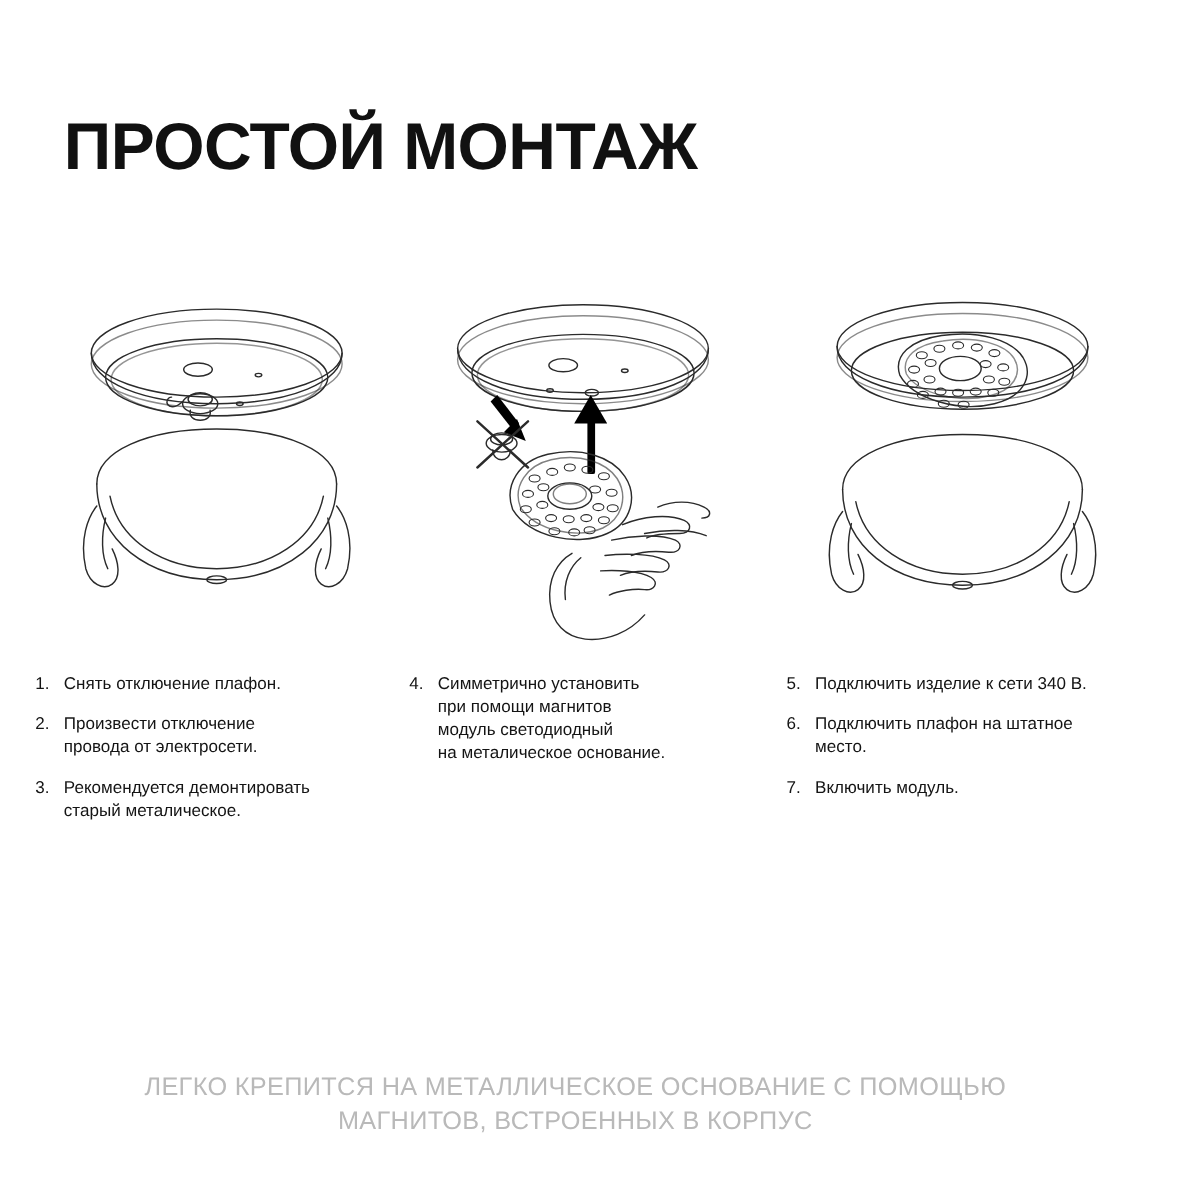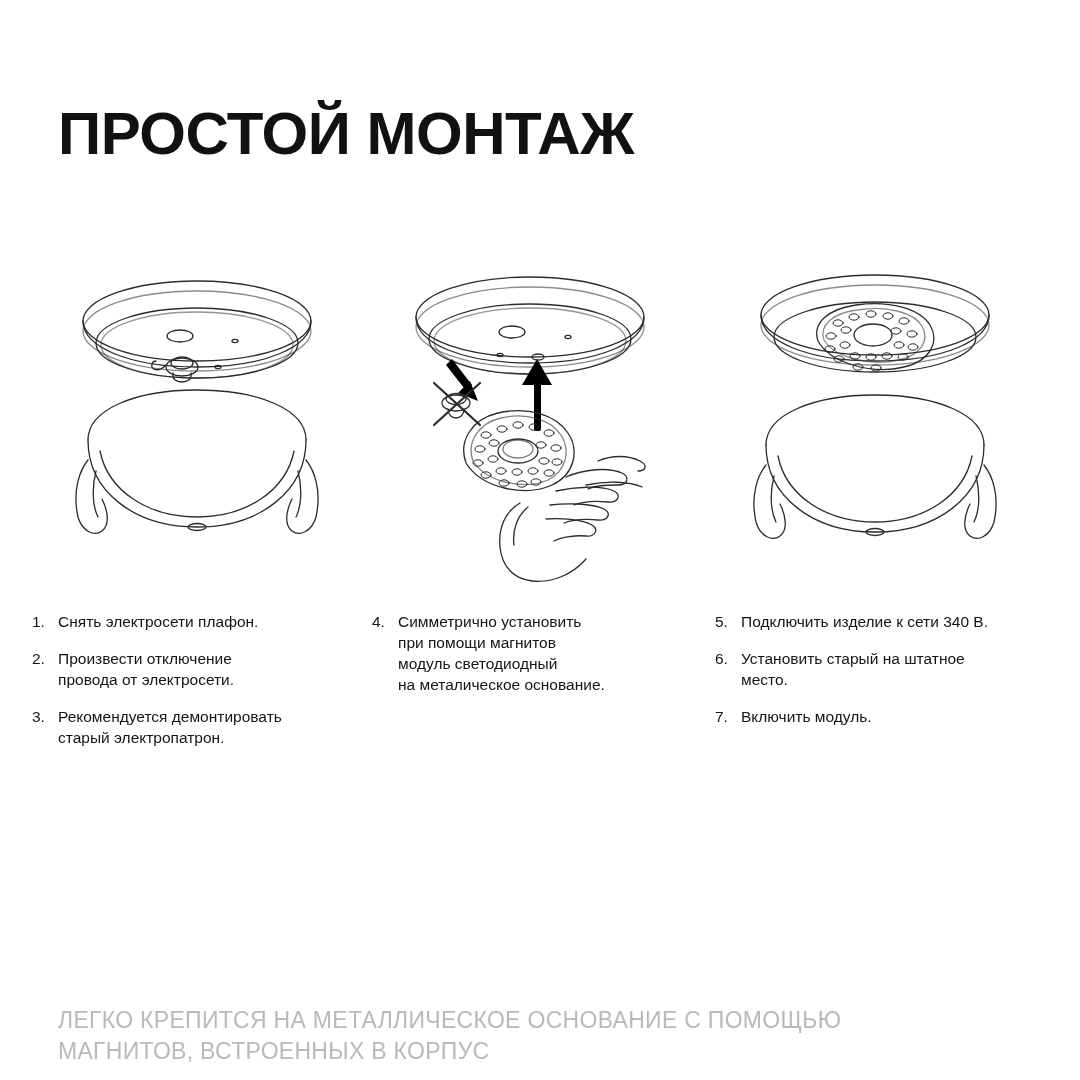--- a/index.html
+++ b/index.html
@@ -79,28 +79,29 @@
     padding-right: 4px;
   }
   .step .txt {
     flex: 1 1 auto;
     white-space: pre-line;
   }
 
   .footer {
     position: absolute;
     left: 58px;
-    top: 1005px;
+    top: 972px;
     width: 930px;
     font-size: 23px;
     line-height: 1.35;
     letter-spacing: 0.3px;
     color: #b9b9b9;
     text-transform: uppercase;
     white-space: pre-line;
+    text-align: center;
   }
   svg { display: block; }
 </style>
 </head>
 <body>
 
 <div class="page">
 
   <h1 class="title">ПРОСТОЙ МОНТАЖ</h1>
 
@@ -255,52 +256,52 @@
         </g>
       </svg>
     </div>
   </div>
 
   <div class="steps">
 
     <div class="col c1">
       <div class="step">
         <span class="num">1.</span>
-        <span class="txt">Снять электросети плафон.</span>
+        <span class="txt">Снять отключение плафон.</span>
       </div>
       <div class="step">
         <span class="num">2.</span>
         <span class="txt">Произвести отключение
 провода от электросети.</span>
       </div>
       <div class="step">
         <span class="num">3.</span>
         <span class="txt">Рекомендуется демонтировать
-старый электропатрон.</span>
+старый металическое.</span>
       </div>
     </div>
 
     <div class="col c2">
       <div class="step">
         <span class="num">4.</span>
         <span class="txt">Симметрично установить
 при помощи магнитов
 модуль светодиодный
 на металическое основание.</span>
       </div>
     </div>
 
     <div class="col c3">
       <div class="step">
         <span class="num">5.</span>
         <span class="txt">Подключить изделие к сети 340 В.</span>
       </div>
       <div class="step">
         <span class="num">6.</span>
-        <span class="txt">Установить  старый на штатное
+        <span class="txt">Подключить  плафон на штатное
 место.</span>
       </div>
       <div class="step">
         <span class="num">7.</span>
         <span class="txt">Включить модуль.</span>
       </div>
     </div>
   </div>
 
   <div class="footer">ЛЕГКО КРЕПИТСЯ НА МЕТАЛЛИЧЕСКОЕ ОСНОВАНИЕ С ПОМОЩЬЮ

